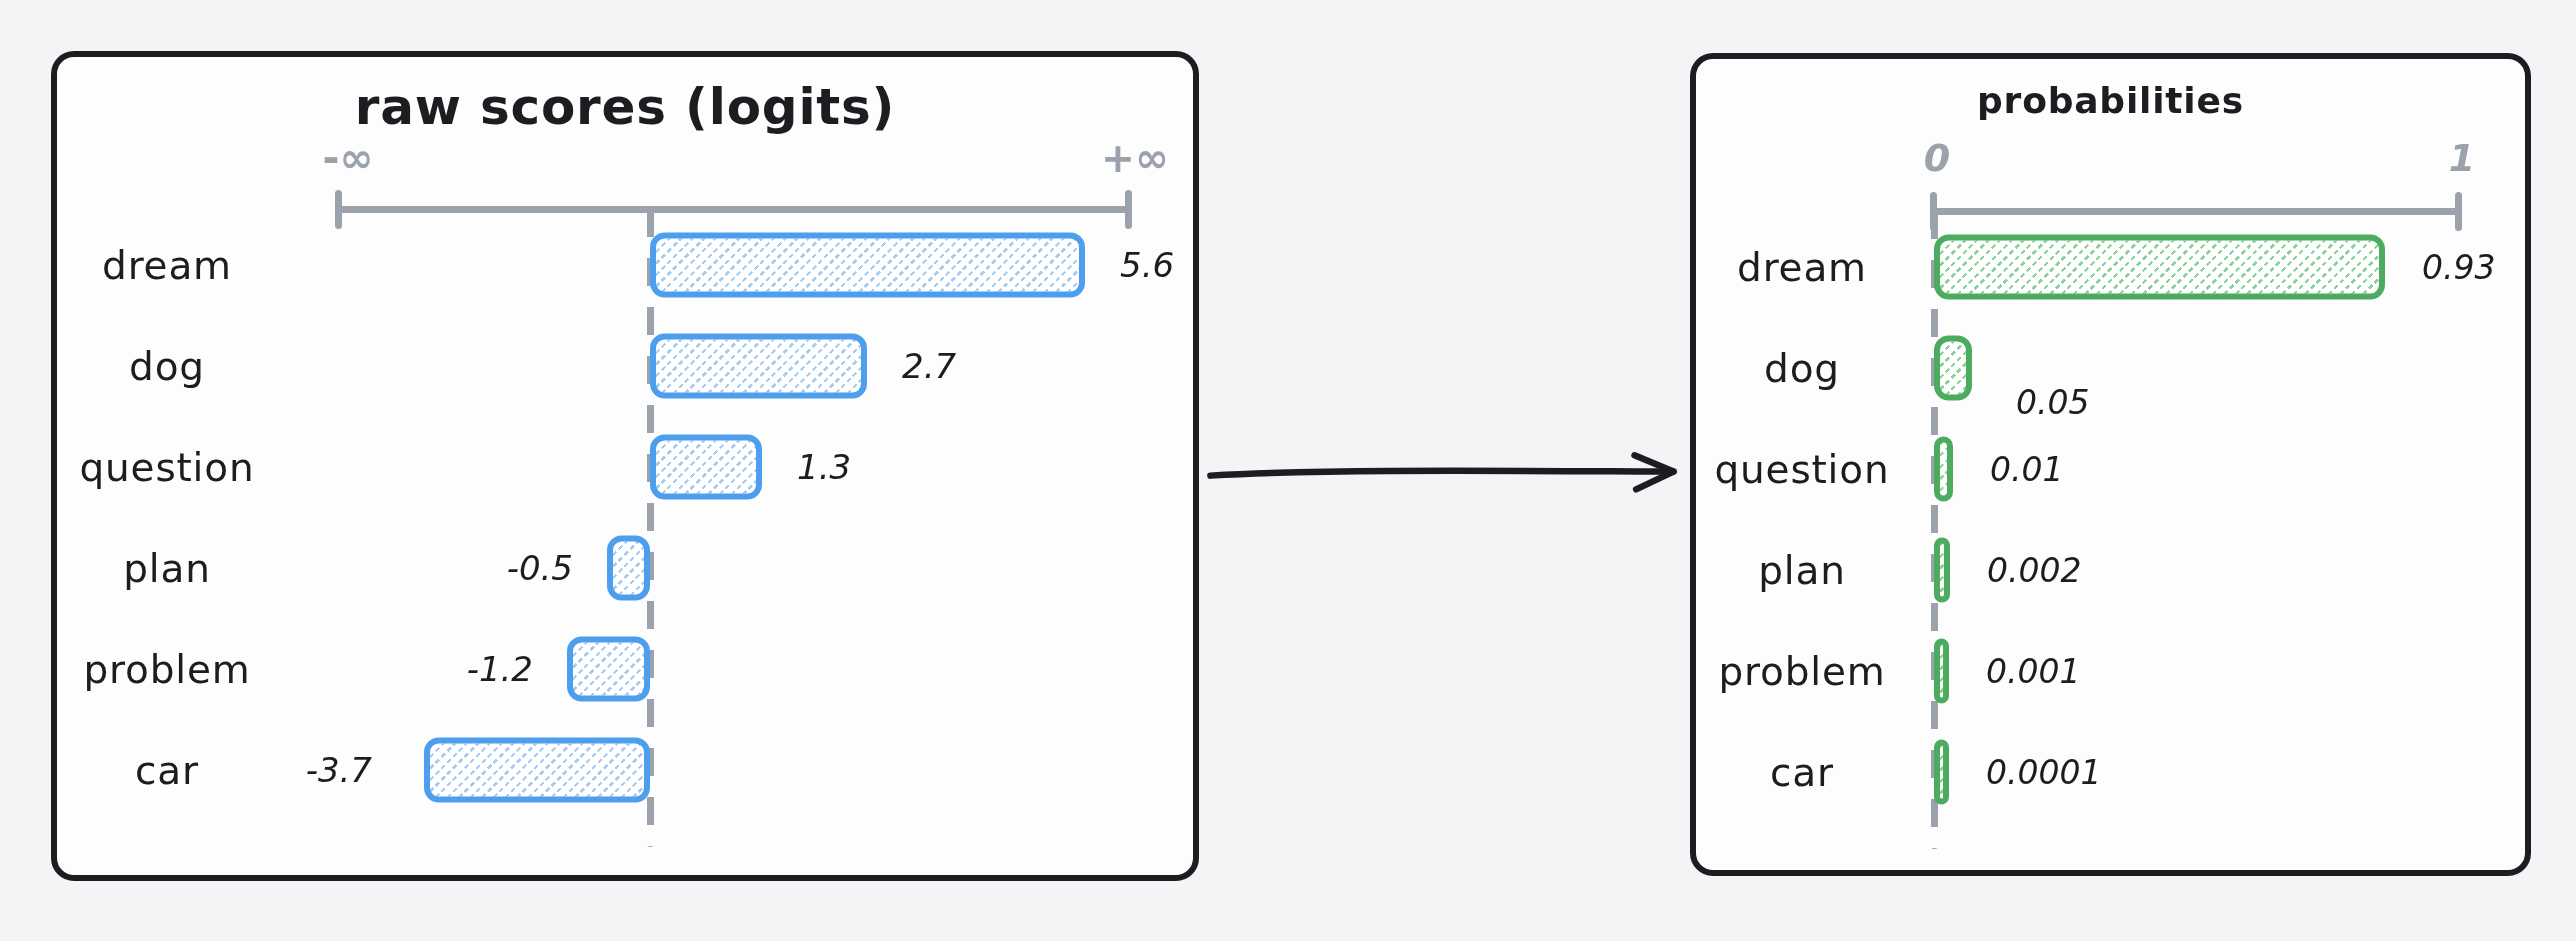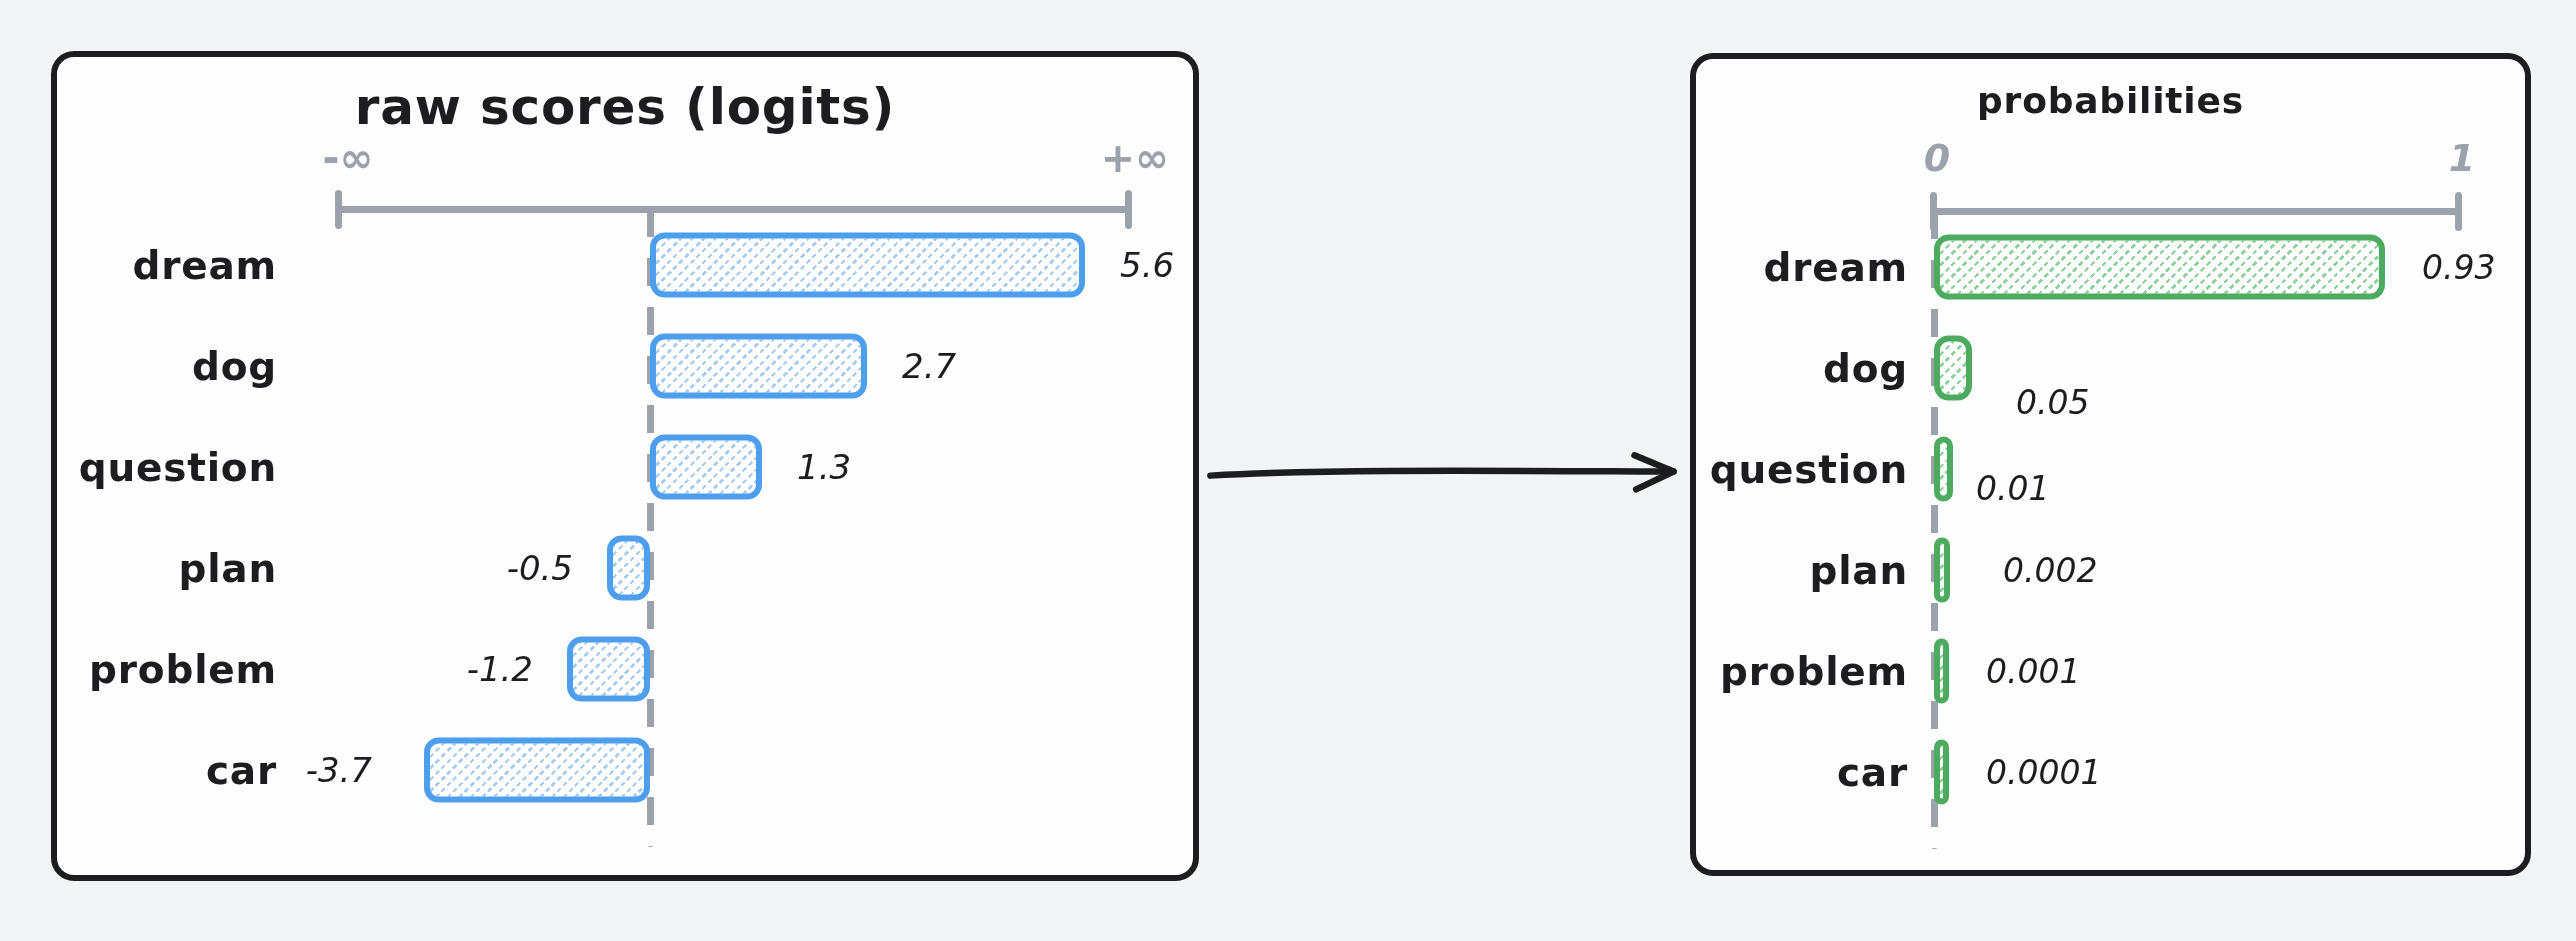--- a/index.html
+++ b/index.html
@@ -68,21 +68,21 @@
     background-image:repeating-linear-gradient(180deg,var(--gray) 0 28px,rgba(0,0,0,0) 28px 49px);
   }
   #panel-left .zero-line{left:590px;}
   #panel-right .zero-line{left:235px;}
 
   .rows{position:absolute;left:0;right:0;top:157px;}
   .row{position:relative;height:101px;}
 
   .cat{
     position:absolute;left:0;top:50%;transform:translateY(-50%);
-    text-align:right;font-weight:700;font-size:39px;letter-spacing:0.8px;
+    text-align:center;font-weight:400;font-size:39px;letter-spacing:0.8px;
     white-space:nowrap;
   }
   #panel-left .cat{width:220px;}
   #panel-right .cat{width:212px;}
 
   .bar{
     position:absolute;top:50%;transform:translateY(-50%);
     height:65px;border-radius:14.7px;
     border:6.5px solid var(--bar-border);
     background-color:#fff;
@@ -179,26 +179,26 @@
       <span class="value-label" style="left: 726px;">0.93</span>
     </div>
     <div class="row">
       <span class="cat">dog</span>
       <div class="bar" style="width: 38px; left: 238px;"></div>
       <span class="value-label" style="left: 320px; margin-top: 34px;">0.05</span>
     </div>
     <div class="row">
       <span class="cat">question</span>
       <div class="bar" style="width: 19.4px; left: 238px;"></div>
-      <span class="value-label" style="left: 280px; margin-top: 19px;">0.01</span>
+      <span class="value-label" style="left: 294px;">0.01</span>
     </div>
     <div class="row">
       <span class="cat">plan</span>
       <div class="bar" style="width: 15.6px; left: 238px;"></div>
-      <span class="value-label" style="left: 291px; margin-left: 16px;">0.002</span>
+      <span class="value-label" style="left: 291px;">0.002</span>
     </div>
     <div class="row">
       <span class="cat">problem</span>
       <div class="bar" style="width: 15px; left: 238px;"></div>
       <span class="value-label" style="left: 290px;">0.001</span>
     </div>
     <div class="row">
       <span class="cat">car</span>
       <div class="bar" style="width: 14.7px; left: 238px;"></div>
       <span class="value-label" style="left: 290px;">0.0001</span>

